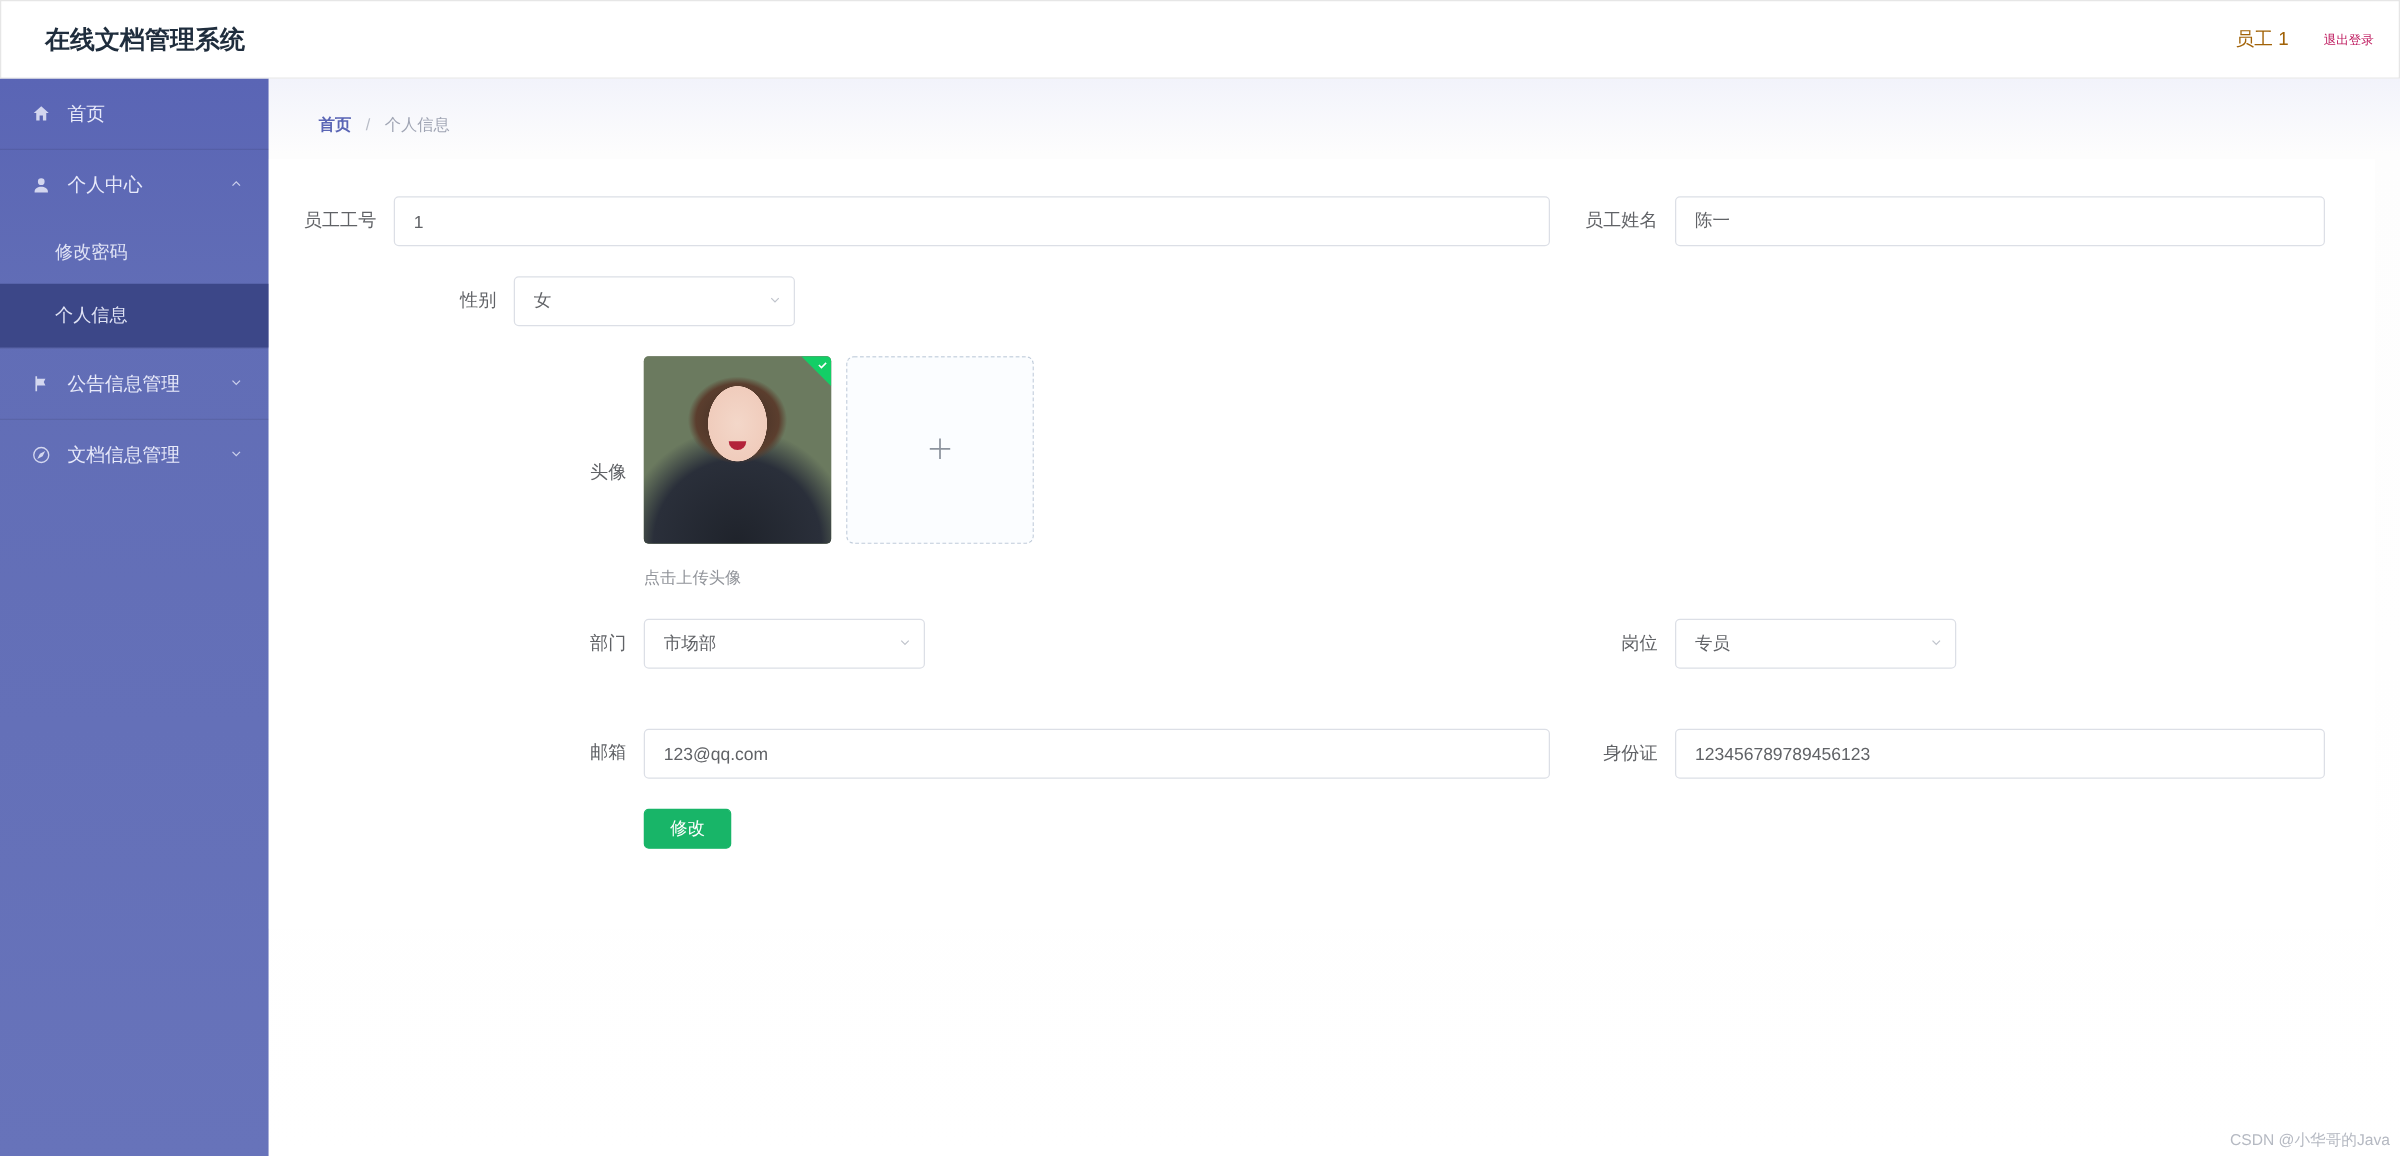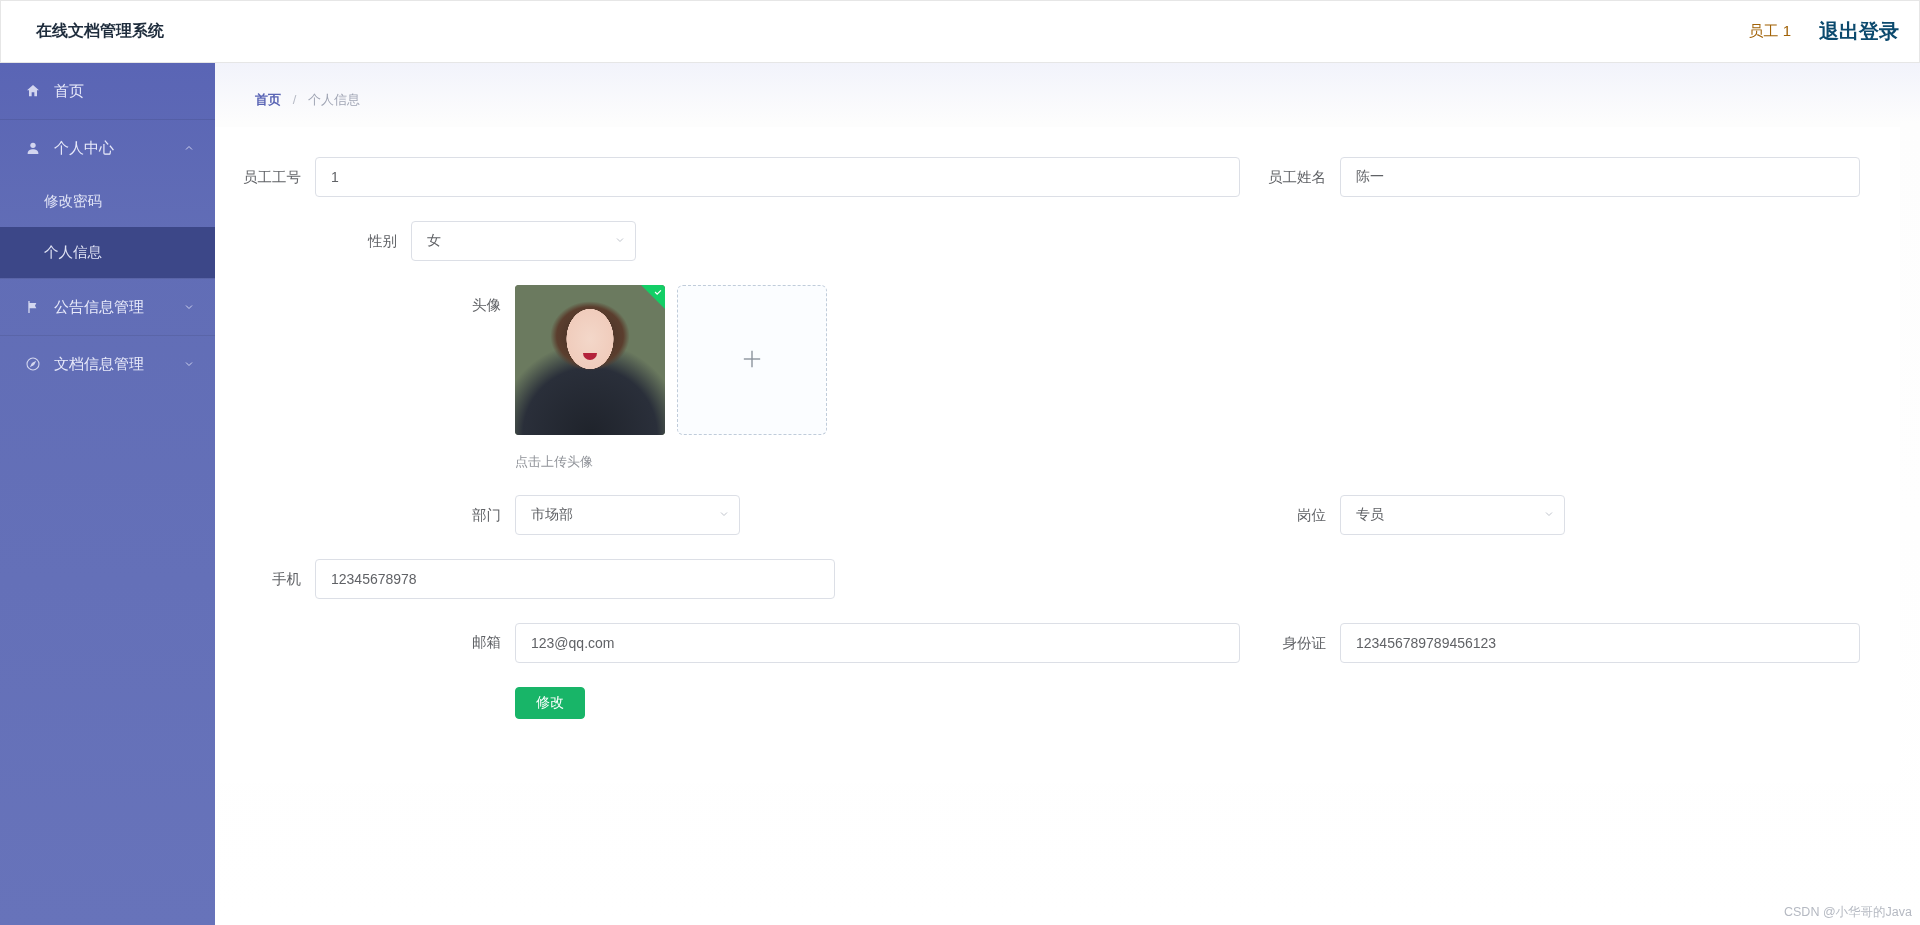--- a/index.html
+++ b/index.html
@@ -1,23 +1,23 @@
 <!DOCTYPE html>
 <html><head>
   <meta charset="utf-8">
   <style>
     * { margin: 0; padding: 0; box-sizing: border-box; }
     body { font-family: -apple-system, BlinkMacSystemFont, "Helvetica Neue", Arial, "Microsoft YaHei", sans-serif; font-size: 14px; color: #606266; background: #fff; }
     
     
     .header { height: 63px; background: #fff; border: 1px solid #e6e6e6; display: flex; align-items: center; justify-content: space-between; padding: 0 20px 0 35px; }
-    .header-title { font-size: 16px; font-weight: 700; color: #1f2d3d; }
+    .header-title { font-size: 20px; font-weight: 700; color: #1f2d3d; }
     .header-right { display: flex; align-items: center; gap: 28px; }
     .header-user { color: #a16207; font-size: 15px; cursor: pointer; }
-    .header-logout { color: #0c4a6e; font-size: 20px; cursor: pointer; font-weight: bold; }
+    .header-logout { color: #be185d; font-size: 10px; cursor: pointer; }
     
     
     .container { display: flex; height: calc(100vh - 63px); }
     
     
     .sidebar { width: 215px; background: linear-gradient(180deg, #5a65b5 0%, #616db6 20%, #6773ba 100%); color: #fff; flex-shrink: 0; }
     .menu-item { height: 56px; display: flex; align-items: center; padding: 0 20px 0 24px; cursor: pointer; font-size: 15px; color: #e8eafa; position: relative; }
     .menu-item .icon { width: 18px; height: 18px; margin-right: 12px; display: inline-flex; align-items: center; justify-content: center; opacity: 0.85; }
     .menu-item .arrow { margin-left: auto; opacity: 0.8; }
     .submenu-item { height: 51px; display: flex; align-items: center; padding-left: 44px; cursor: pointer; font-size: 14.5px; color: #e0e3f5; }
@@ -187,21 +187,21 @@
                     <polyline points="6 9 12 15 18 9"></polyline>
                   </svg>
               </span>
             </div>
           </div>
         </div>
         <div class="form-col" style="max-width:620px;"></div>
       </div>
 
       <div class="form-row">
-        <div class="form-col" style="padding-left:180px;">
+        <div class="form-col" style="padding-left:180px;align-items:center;">
           <div class="form-label" style="width:120px;">头像</div>
           <div class="form-ctrl">
             <div class="avatar-area">
               <div class="avatar-thumb">
                 <div class="avatar-img"></div>
                 <div class="avatar-badge">
                   <svg width="10" height="10" viewBox="0 0 24 24" fill="none" stroke="#fff" stroke-width="3">
                       <polyline points="5 12 10 17 19 8"></polyline>
                     </svg>
                 </div>
@@ -248,24 +248,20 @@
                 <svg width="12" height="12" viewBox="0 0 24 24" fill="none" stroke="#c0c4cc" stroke-width="2">
                     <polyline points="6 9 12 15 18 9"></polyline>
                   </svg>
               </span>
             </div>
           </div>
         </div>
       </div>
 
       <div class="form-row">
-        <div class="form-col" style="max-width:620px;">
-          <div class="form-label">手机</div>
-          <div class="form-ctrl"><input class="inp" value="12345678978" style=""></div>
-        </div>
       </div>
 
       <div class="form-row">
         <div class="form-col" style="padding-left:180px;">
           <div class="form-label" style="width:120px;font-family:Liberation Mono, monospace;">邮箱</div>
           <div class="form-ctrl"><input class="inp" value="123@qq.com" style=""></div>
         </div>
         <div class="form-col" style="max-width:620px;">
           <div class="form-label">身份证</div>
           <div class="form-ctrl"><input class="inp" value="123456789789456123" style=""></div>

